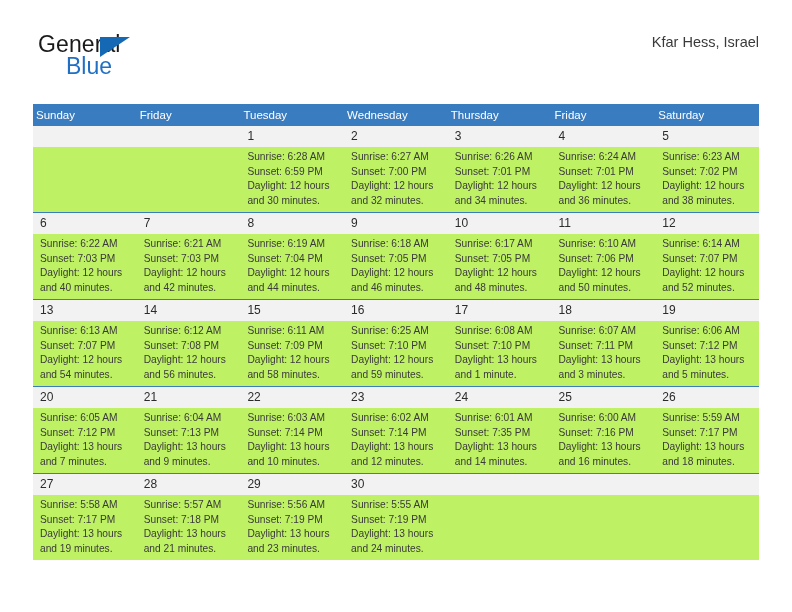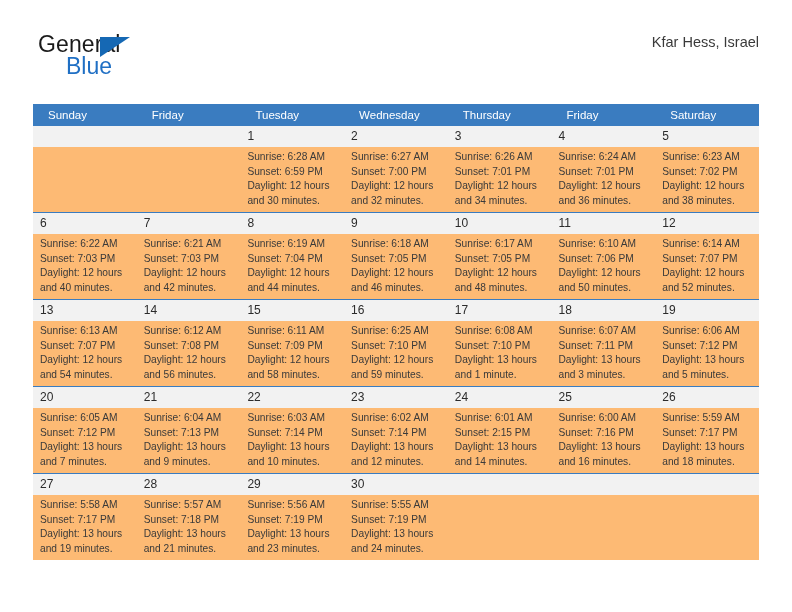--- a/index.html
+++ b/index.html
@@ -93,38 +93,38 @@
     table-layout: fixed;
   }
   .calendar col { width: 103.71px; }
 
   thead th {
     background: #3a7cc0;
     color: #ffffff;
     font-size: 11.5px;
     font-weight: normal;
     text-align: left;
-    padding: 5px 0 5px 15px;
+    padding: 5px 0 5px 3px;
     height: 11px;
     border: none;
   }
 
   tr.daynum-row td {
     background: #f2f2f2;
     border-top: 1px solid #3a7cc0;
     font-size: 12px;
     color: #2b2b2b;
     padding: 3px 0 4px 7px;
     height: 12px;
     vertical-align: top;
   }
   tr.daynum-row.first td { border-top: none; }
 
   tr.info-row td {
-    background: #fdba74;
+    background: #bef264;
     font-size: 10.2px;
     color: #3a3a3a;
     padding: 3px 6px 0 7px;
     height: 62px;
     vertical-align: top;
     line-height: 1.43;
   }
   tr.info-row td .line { display: block; white-space: nowrap; }
 </style>
 </head>
@@ -356,21 +356,21 @@
             <span class="line">and 10 minutes.</span>
           </td>
           <td>
             <span class="line">Sunrise: 6:02 AM</span>
             <span class="line">Sunset: 7:14 PM</span>
             <span class="line">Daylight: 13 hours</span>
             <span class="line">and 12 minutes.</span>
           </td>
           <td>
             <span class="line">Sunrise: 6:01 AM</span>
-            <span class="line">Sunset: 2:15 PM</span>
+            <span class="line">Sunset: 7:35 PM</span>
             <span class="line">Daylight: 13 hours</span>
             <span class="line">and 14 minutes.</span>
           </td>
           <td>
             <span class="line">Sunrise: 6:00 AM</span>
             <span class="line">Sunset: 7:16 PM</span>
             <span class="line">Daylight: 13 hours</span>
             <span class="line">and 16 minutes.</span>
           </td>
           <td>

